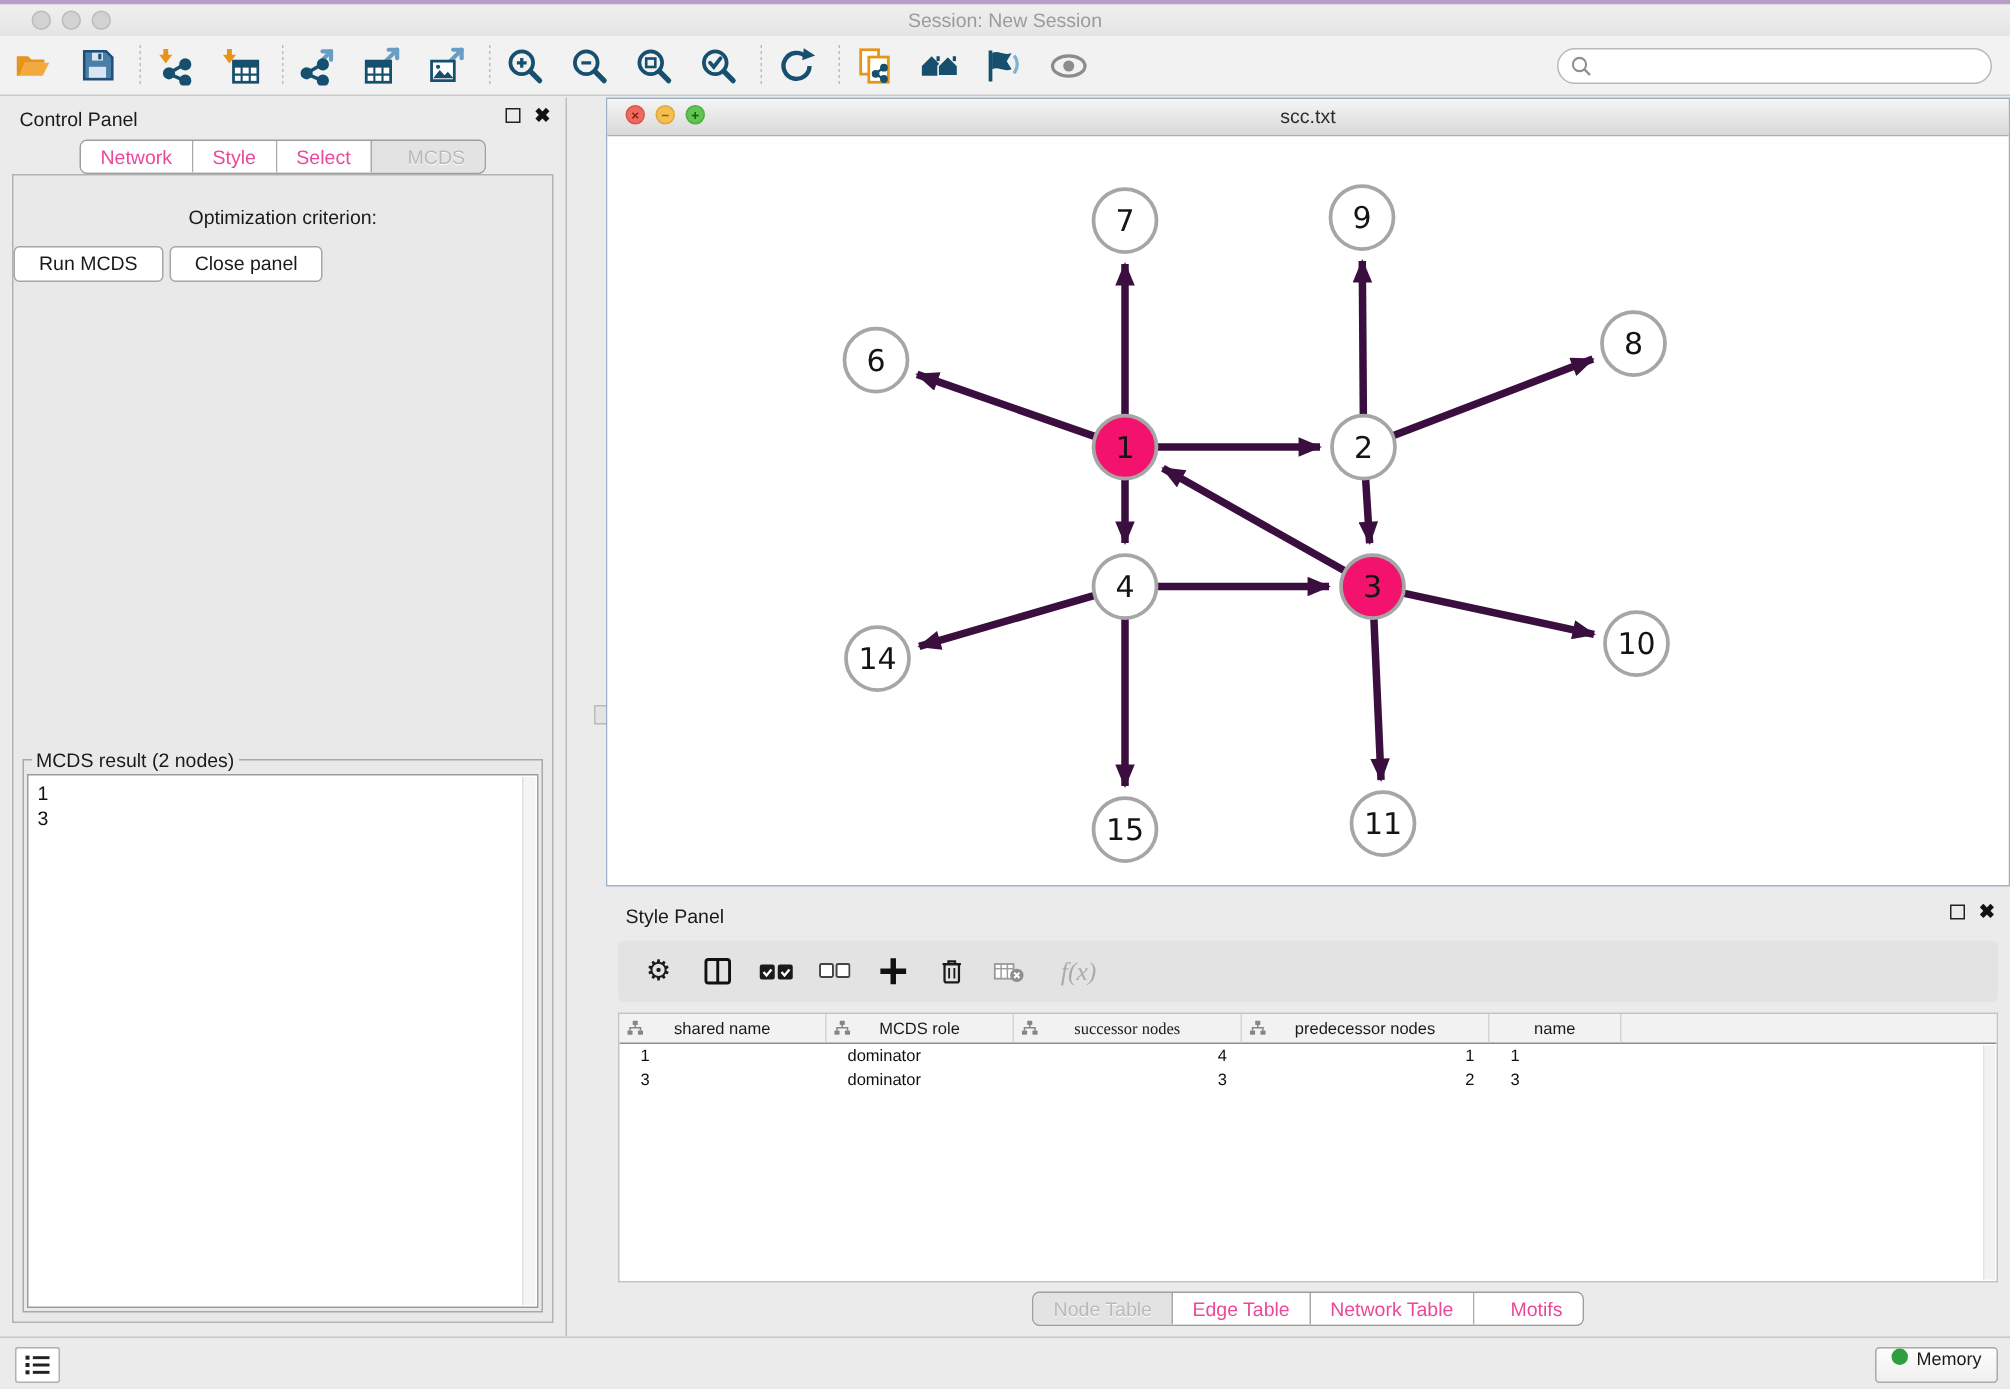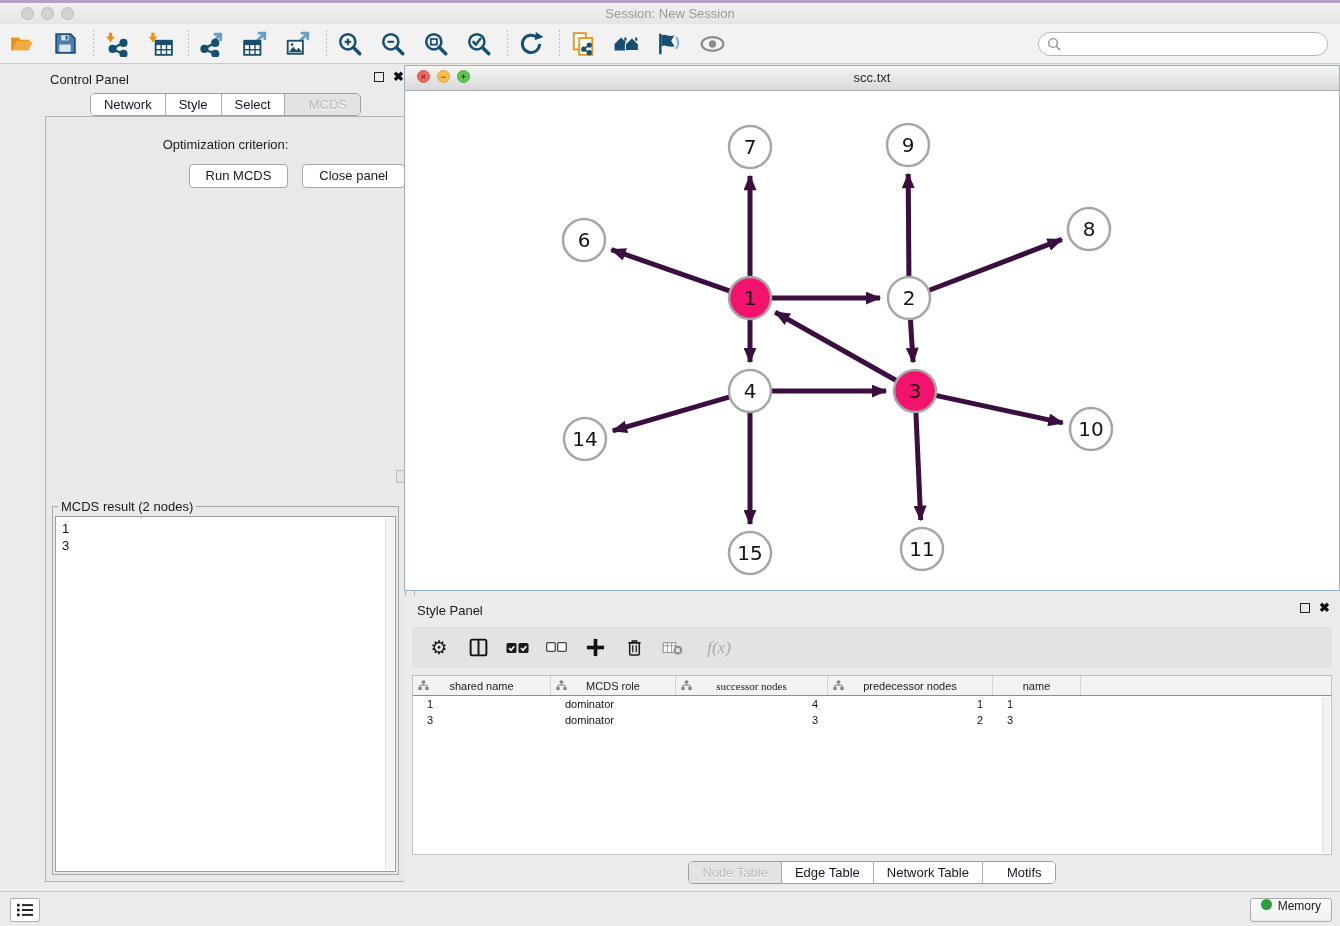--- a/index.html
+++ b/index.html
@@ -33,37 +33,37 @@
 
   
   .panel-header { position:relative; height:28px; }
   .panel-title { position:absolute; left:13px; top:7px; font-size:13px; color:#1a1a1a; }
   .ph-icons { position:absolute; right:10px; top:7px; display:flex; gap:9px; align-items:center; }
   .float-ic { width:10px; height:10px; border:1.6px solid #222; display:inline-block; }
   .close-ic { font-size:13px; font-weight:700; color:#111; line-height:10px; }
 
   .tabstrip { display:inline-flex; border:1px solid #9e9e9e; border-radius:5px;
     overflow:hidden; background:#fff; height:23px; }
-  .tab { padding:3px 13px; font-size:13px; background:#fff; color:#0f172a;
+  .tab { padding:3px 13px; font-size:13px; background:#fff; color:#ec4899;
     border-right:1px solid #aaa; white-space:nowrap; }
   .tab:last-child { border-right:none;padding-left:24px; }
   .tab.active { background:#e3e3e3; color:#b9b9b9; text-shadow:0 1px 0 rgba(255,255,255,.95); }
 
   
   #control-panel { position:absolute; left:0; top:65px; width:378px; height:826px;
-    border-right:1px solid #bdbdbd; background:#ebebeb;margin-left:37px; }
+    border-right:1px solid #bdbdbd; background:#ebebeb; }
   #control-tabs-row { position:relative; height:24px; text-align:center; z-index:2; }
   #control-body { position:absolute; left:8px; right:8px; top:51px; bottom:9px;
     border:1px solid #b3b3b3; background:#e9e9e9; }
   #opt-label { text-align:center; margin-top:20px; font-size:13px; }
   #criterion-select { position:relative; width:310px; height:24px; margin:9px auto 0;
     background:#fff; border:1px solid #a6a6a6; border-radius:4px;
     font-size:13px; line-height:22px; padding-left:10px; }
   #criterion-select .stepper { position:absolute; right:6px; top:4px; }
-  .btn-row { display:flex; justify-content:flex-end; gap:14px; margin-top:12px; }
+  .btn-row { display:flex; justify-content:flex-start; gap:4px; margin-top:12px; }
   .btn { height:24px; padding:0 16px; background:#fff; border:1px solid #a6a6a6;
     border-radius:4px; font-size:13px; line-height:22px; }
   #mcds-fieldset { position:absolute; left:6px; right:6px; bottom:6px; height:376px;
     border:1px solid #a9a9a9; padding:2px; }
   #mcds-fieldset legend { font-size:13px; padding:0 3px; margin-left:3px; }
   #result-box { position:relative; width:100%; height:100%; background:#fff;
     border:1px solid #9c9c9c; padding:3px 14px 3px 6px; overflow:hidden; }
   .result-line { font-size:13px; line-height:17px; color:#111; }
   .v-scroll { position:absolute; top:1px; bottom:1px; right:1px; width:9px;
     background:#f4f4f4; border-left:1px solid #e0e0e0; }

